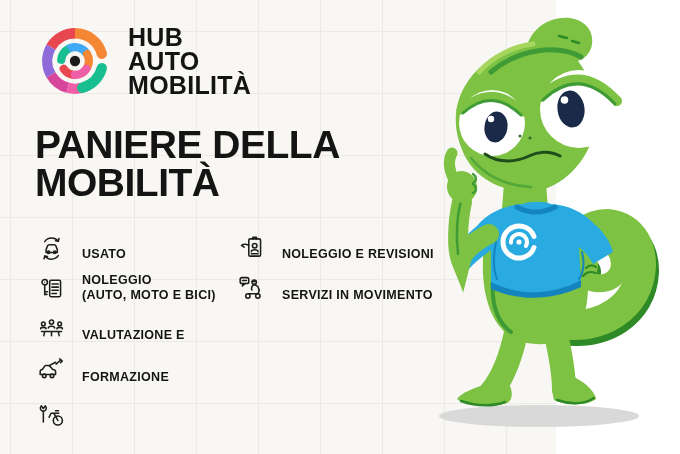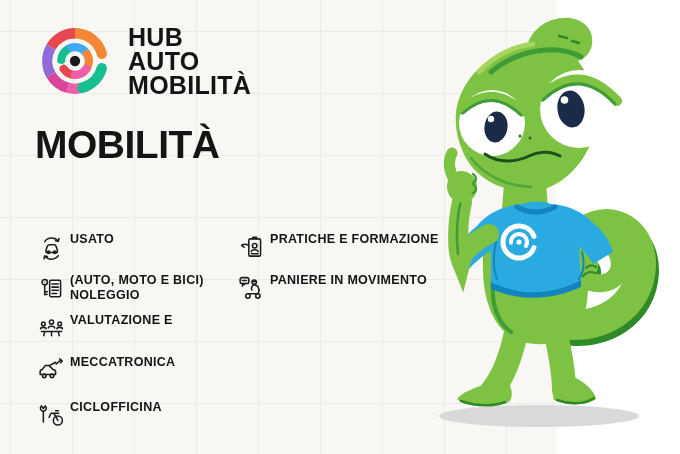--- a/index.html
+++ b/index.html
@@ -15,21 +15,21 @@
   .brand-logo{width:74px;height:74px;}
   .brand-name{font-size:25px;font-weight:800;line-height:24px;letter-spacing:.3px;}
   .brand-name span{display:block;}
   .heading{position:absolute;left:35px;top:126px;font-size:39px;font-weight:900;
     line-height:38px;letter-spacing:-.5px;}
   .heading span{display:block;}
   .services{position:absolute;left:36px;top:226px;display:grid;
     grid-template-columns:200px 220px;
     grid-template-rows:42px 40px 39px 45px 46px;
     grid-auto-flow:column;align-items:center;}
-  .service{display:flex;align-items:flex-start;gap:4px;}
+  .service{display:flex;align-items:flex-end;gap:16px;}
   .s-icon{width:30px;height:30px;flex:0 0 30px;display:flex;align-items:center;justify-content:center;}
   .s-icon svg{width:29px;height:29px;}
   .s-label{font-size:12.5px;font-weight:700;line-height:15px;letter-spacing:.3px;}
   .s-label span{display:block;white-space:nowrap;}
   .mascot{position:absolute;left:433px;top:10px;width:232px;height:434px;}
   .ic{stroke:#1d1d1d;stroke-width:1.7;fill:none;stroke-linecap:round;stroke-linejoin:round;}
 </style>
 </head>
 <body>
 
@@ -55,20 +55,21 @@
       <circle cx="36" cy="36" r="5" fill="#1A1A1A"></circle>
     </svg>
     <div class="brand-name">
       <span>HUB</span>
       <span>AUTO</span>
       <span>MOBILITÀ</span>
     </div>
   </div>
 
   <div class="heading">
+    <span>PANIERE DELLA</span>
     <span>MOBILITÀ</span>
   </div>
 
   <div class="services">
 
     <div class="service">
       <span class="s-icon">
         <svg viewBox="0 0 32 32">
             <g class="ic">
           <path d="M10 18.5 11.5 14.5c.4-1 1.1-1.5 2.1-1.5h5.3c1 0 1.7.5 2.1 1.5l1.4 4v3h-12.4z"></path>
@@ -95,22 +96,22 @@
             <g class="ic">
           <circle cx="8.5" cy="9" r="3"></circle>
               <circle cx="8.5" cy="9" r=".6" fill="#1d1d1d" stroke="none"></circle>
           <path d="M8.5 12v11M8.5 19.5h3M8.5 22.5h2.5"></path>
           <rect x="14" y="7" width="12" height="18" rx="1.5"></rect>
           <path d="M16.5 11h7M16.5 14.5h7M16.5 18h7M16.5 21.5h5"></path>
         </g>
           </svg>
       </span>
       <span class="s-label">
+        <span>NOLEGGIO</span>
         <span>(AUTO, MOTO E BICI)</span>
-        <span>NOLEGGIO</span>
       </span>
     </div>
 
     <div class="service">
       <span class="s-icon">
         <svg viewBox="0 0 32 32">
             <g class="ic">
           <circle cx="16" cy="10" r="2.3"></circle>
               <path d="M12.5 16.5c0-2.6 7-2.6 7 0"></path>
           <circle cx="7" cy="12" r="2"></circle>
@@ -133,78 +134,74 @@
             <g class="ic">
           <path d="M3.5 21.5h17v-3c0-1.5-1.2-2.5-3-2.6l-4-4.2H9l-3.2 4.2c-1.6.1-2.3 1.1-2.3 2.6z"></path>
           <circle cx="8" cy="23" r="2"></circle>
               <circle cx="16.5" cy="23" r="2"></circle>
           <path d="M13.5 11.7 20.5 8"></path>
           <path d="M21 10 26.5 5.2M25 4.2l2.8 2.6-1.8 1.8"></path>
         </g>
           </svg>
       </span>
       <span class="s-label">
-        <span>MECCATRONICA</span>
+        <span>FORMAZIONE</span>
         <span></span>
       </span>
     </div>
 
     <div class="service">
       <span class="s-icon">
         <svg viewBox="0 0 32 32">
             <g class="ic">
           <path d="M4.8 5.5 7 8.2 9.2 5.5"></path>
           <path d="M4.8 5.5A3.4 3.4 0 0 0 7 11.4a3.4 3.4 0 0 0 2.2-5.9"></path>
           <path d="M7 11.4v11.8"></path>
           <circle cx="23" cy="21.5" r="5"></circle>
           <path d="M23 21.5l-4.5-8h5.5M18.5 13.5h-3l-2.2 4.5M20.5 10.8h3.2"></path>
         </g>
           </svg>
       </span>
-      <span class="s-label">
-        <span>CICLOFFICINA</span>
-        <span></span>
-      </span>
     </div>
 
     <div class="service">
       <span class="s-icon">
         <svg viewBox="0 0 32 32">
             <g class="ic">
           <rect x="13" y="6.5" width="13" height="19" rx="1.6"></rect>
           <path d="M17.5 6.5V4.7h4v1.8"></path>
           <circle cx="19.5" cy="14" r="2.5"></circle>
           <path d="M15.8 20.8c0-3 7.4-3 7.4 0M15.8 23h7.4"></path>
           <path d="M13 13.5c-3.2-1.5-5.8-1.5-8 .2l2.8 2"></path>
         </g>
           </svg>
       </span>
       <span class="s-label">
-        <span>PRATICHE E FORMAZIONE</span>
+        <span>NOLEGGIO E REVISIONI</span>
         <span></span>
       </span>
     </div>
 
     <div class="service">
       <span class="s-icon">
         <svg viewBox="0 0 32 32">
             <g class="ic">
           <rect x="3.5" y="4" width="9.5" height="6.5" rx="2"></rect>
           <path d="m6.8 10.5-1 2.7 3.4-2.7M6 7.2h4.5"></path>
           <circle cx="19" cy="9" r="2.4"></circle>
               <path d="M16.7 8.2h4.6"></path>
           <path d="M19 11.5c-2.6 1.6-3.6 3.7-2.6 6.2M19 11.5l4 2.2 1.4 4"></path>
           <path d="M12.5 21.7h9.5M24.6 17.7l-1.4 4"></path>
           <circle cx="12" cy="24.3" r="2.4"></circle>
               <circle cx="23" cy="24.3" r="2.4"></circle>
         </g>
           </svg>
       </span>
       <span class="s-label">
-        <span>PANIERE IN MOVIMENTO</span>
+        <span>SERVIZI IN MOVIMENTO</span>
         <span></span>
       </span>
     </div>
 
   </div>
 
   <svg class="mascot" viewBox="0 0 232 434">
 
     <ellipse cx="106" cy="406" rx="100" ry="11" fill="#D9D9D9"></ellipse>
 

